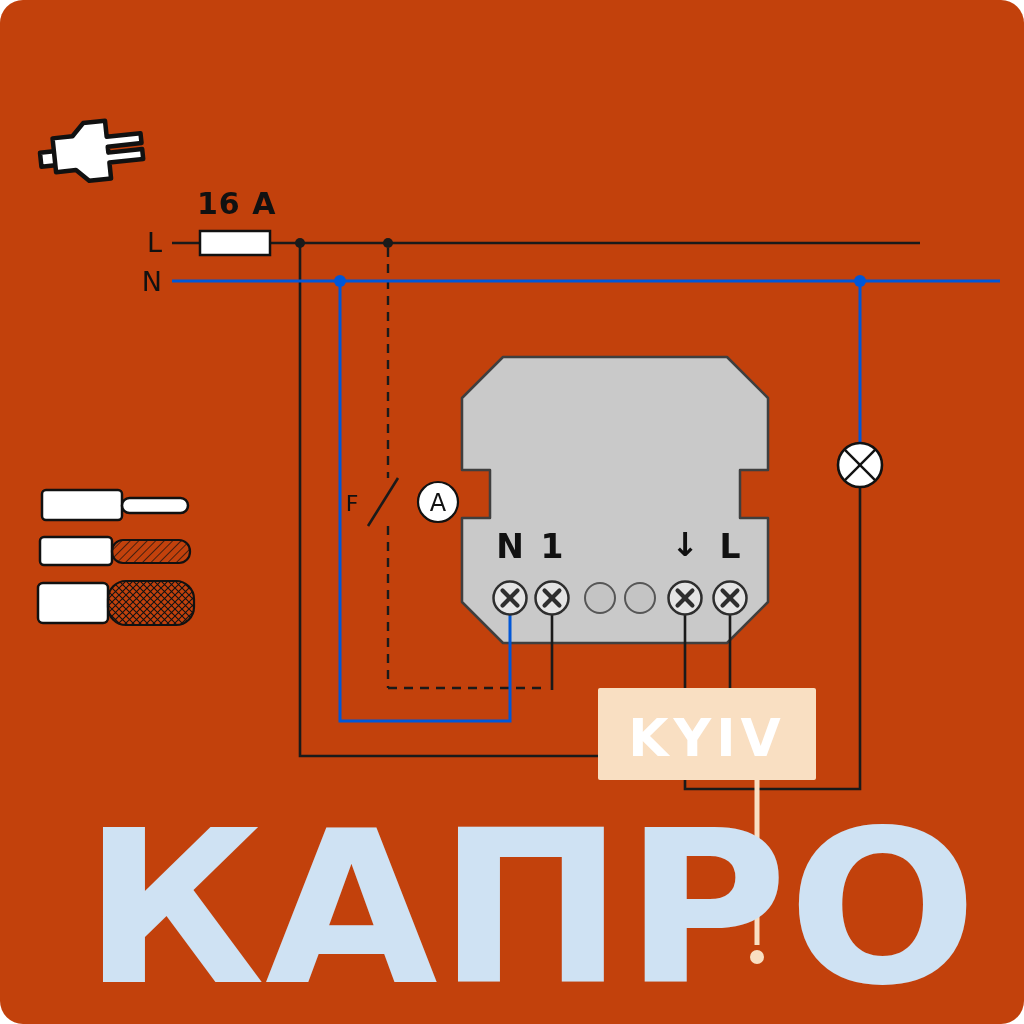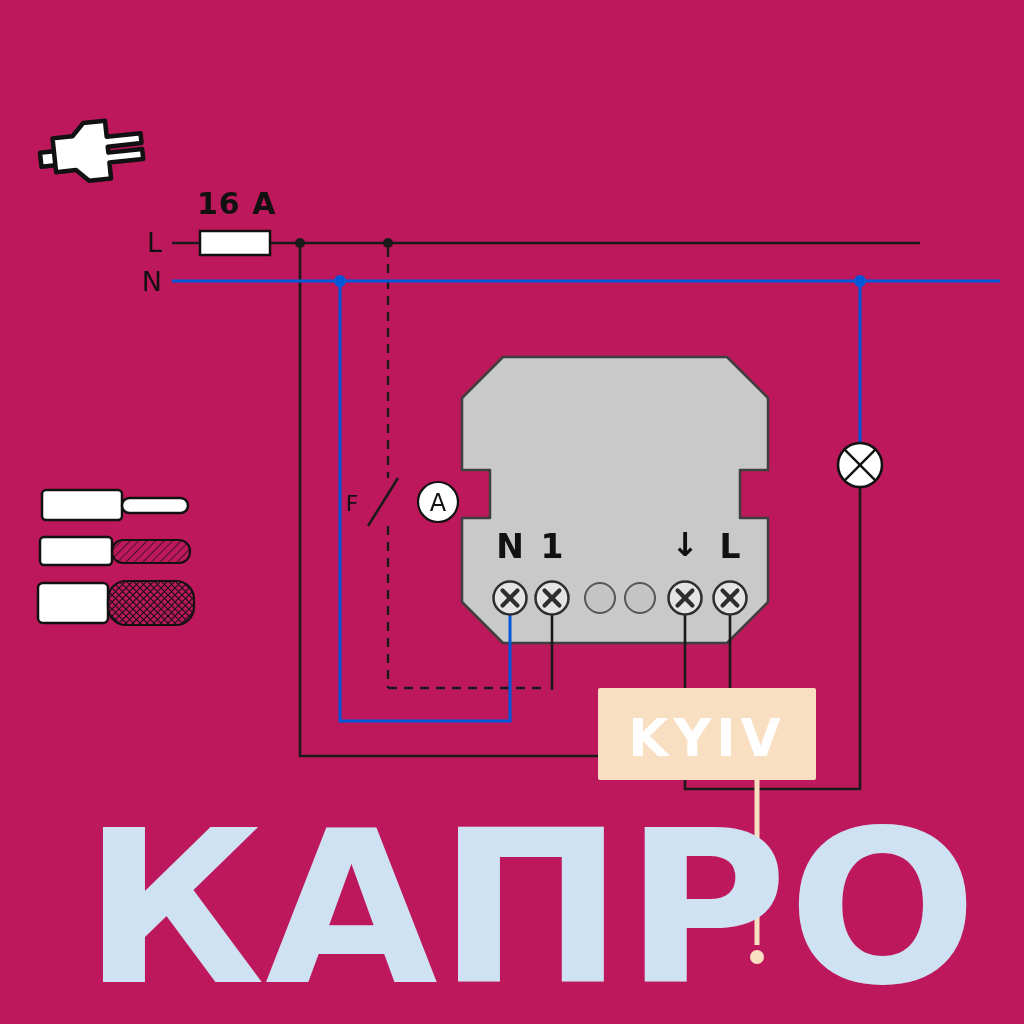--- a/index.html
+++ b/index.html
@@ -1,16 +1,16 @@
 <!DOCTYPE html>
 <html><head>
 <meta charset="utf-8">
 <style>
   html,body{margin:0;padding:0;background:#fff;}
-  .page{width:1024px;height:1024px;position:relative;background:#be185d;overflow:hidden;}
+  .page{width:1024px;height:1024px;position:relative;background:#c2410c;overflow:hidden;border-radius:23px;}
   svg{display:block;}
   text{font-family:"DejaVu Sans","Liberation Sans",sans-serif;}
   .lbl{fill:#111;}
 </style>
 </head>
 <body>
 
 <div class="page">
 <svg width="1024" height="1024" viewBox="0 0 1024 1024">
   <defs>

